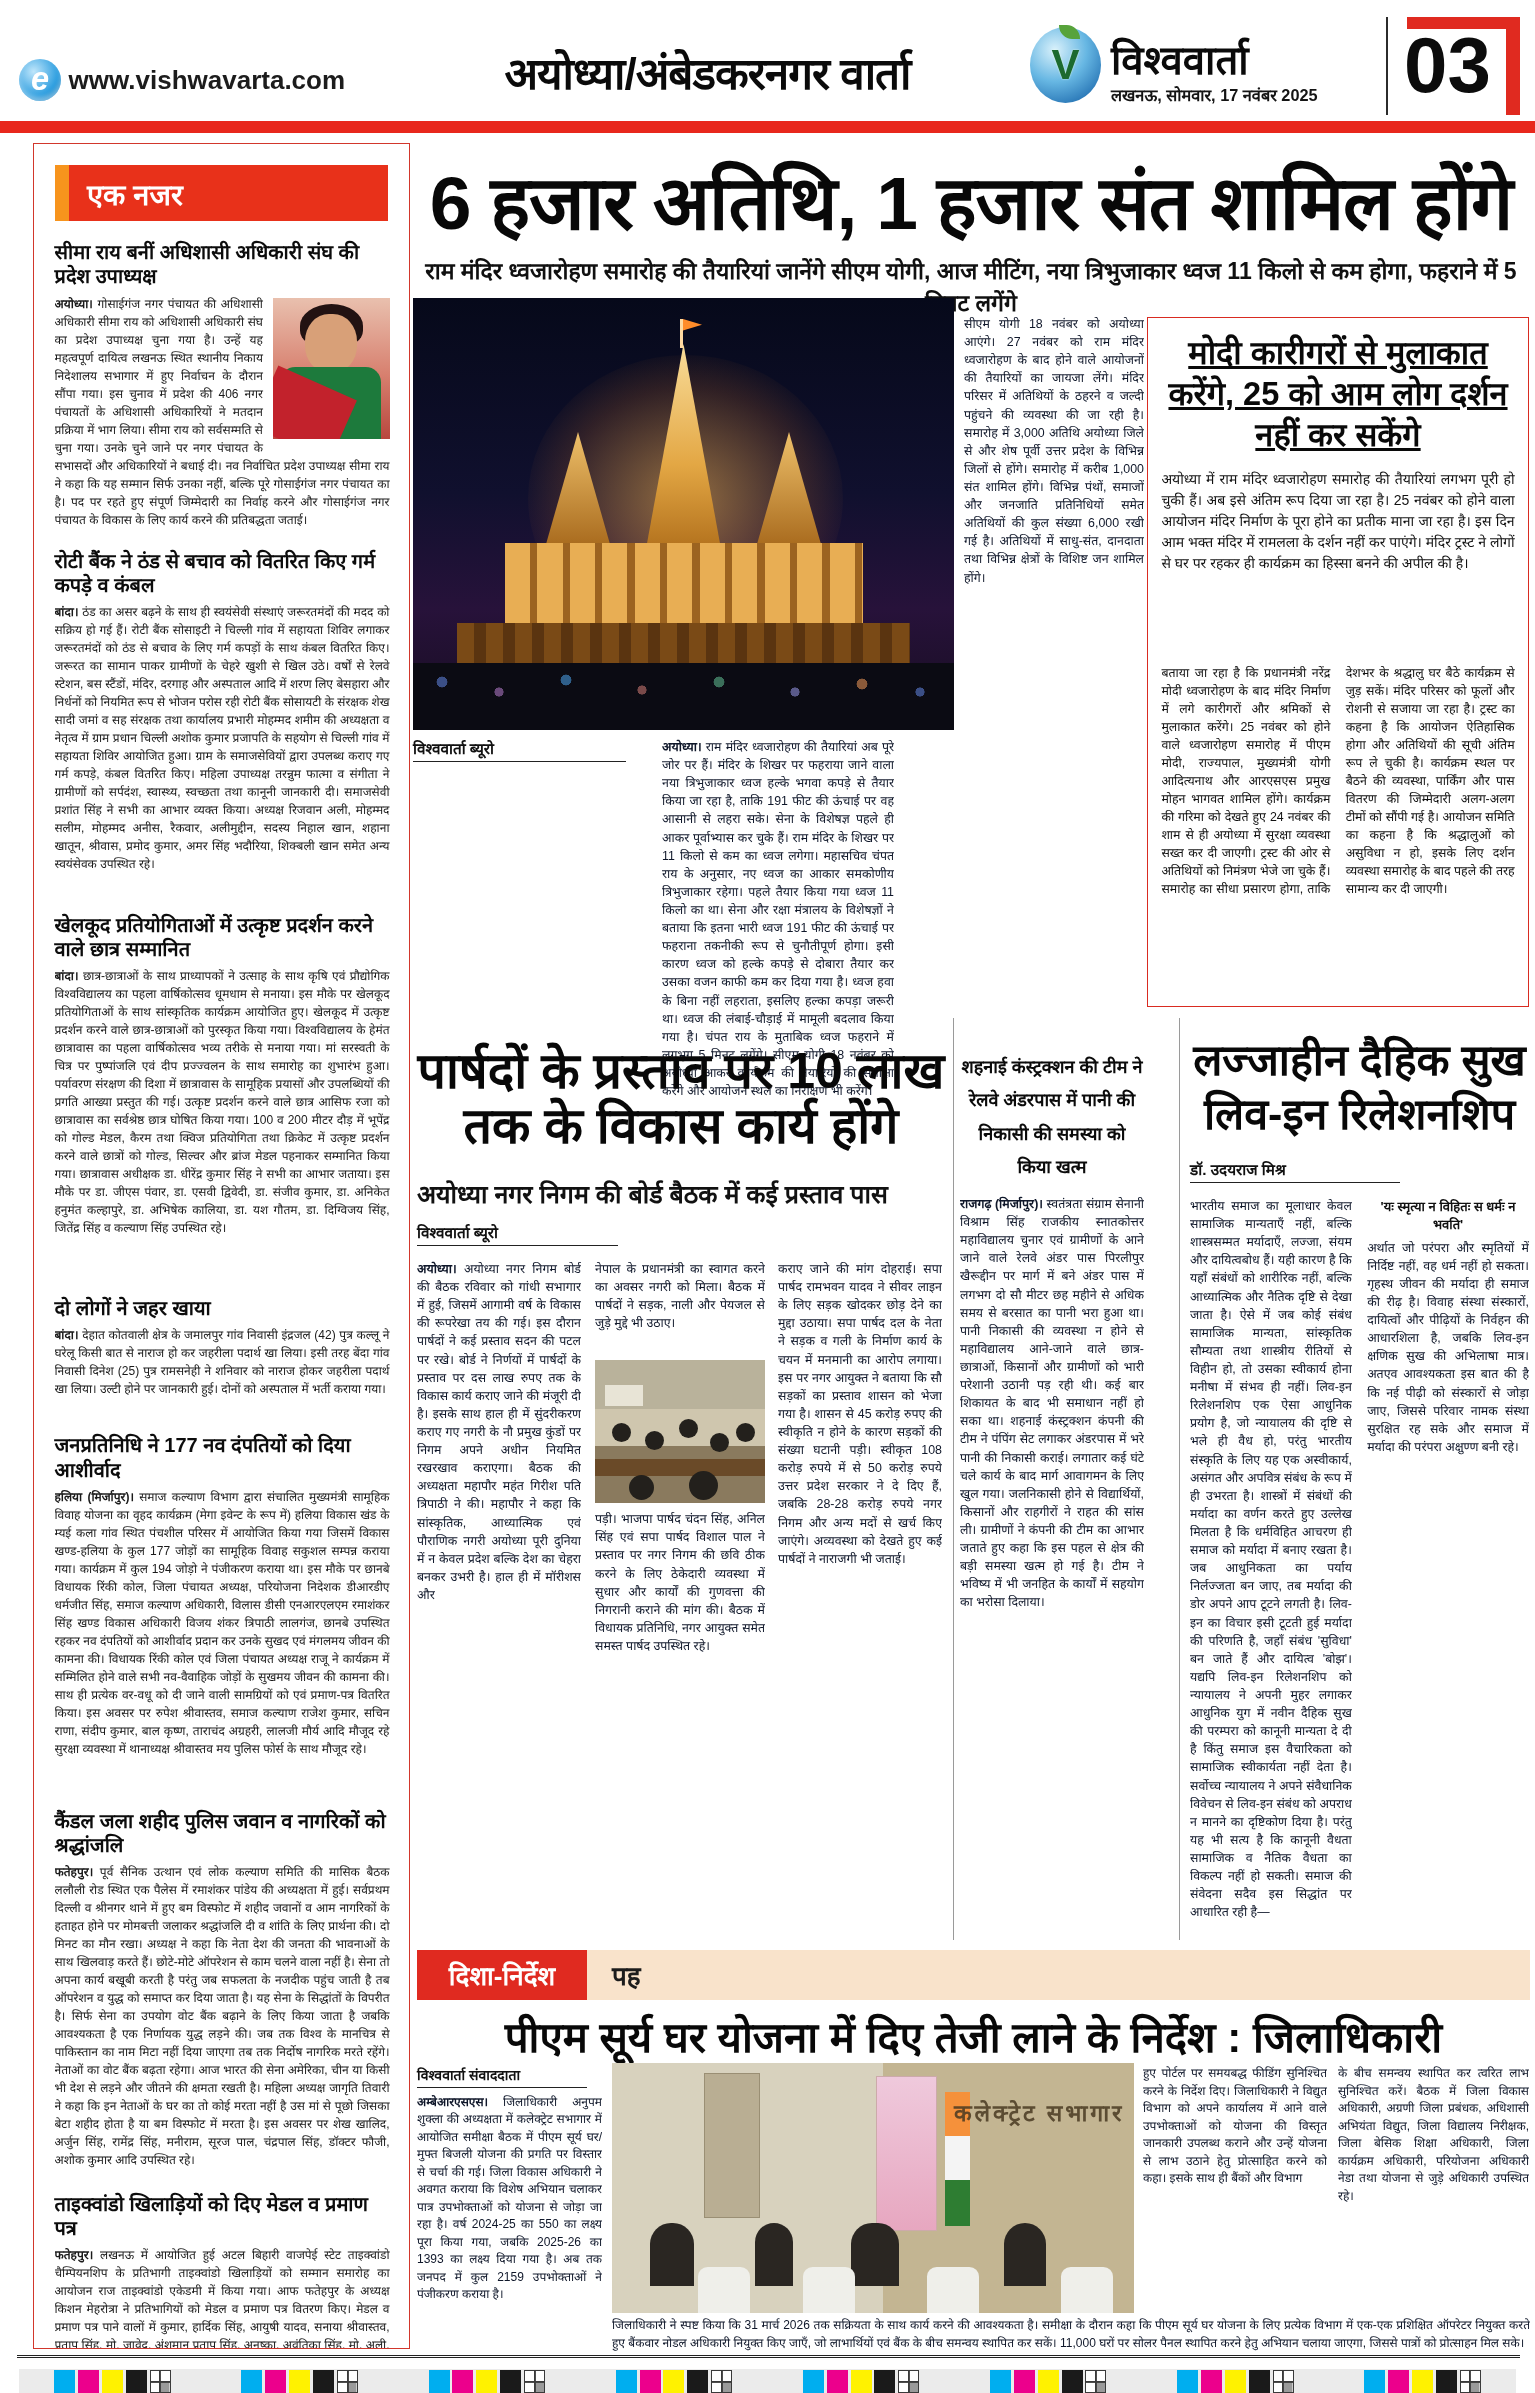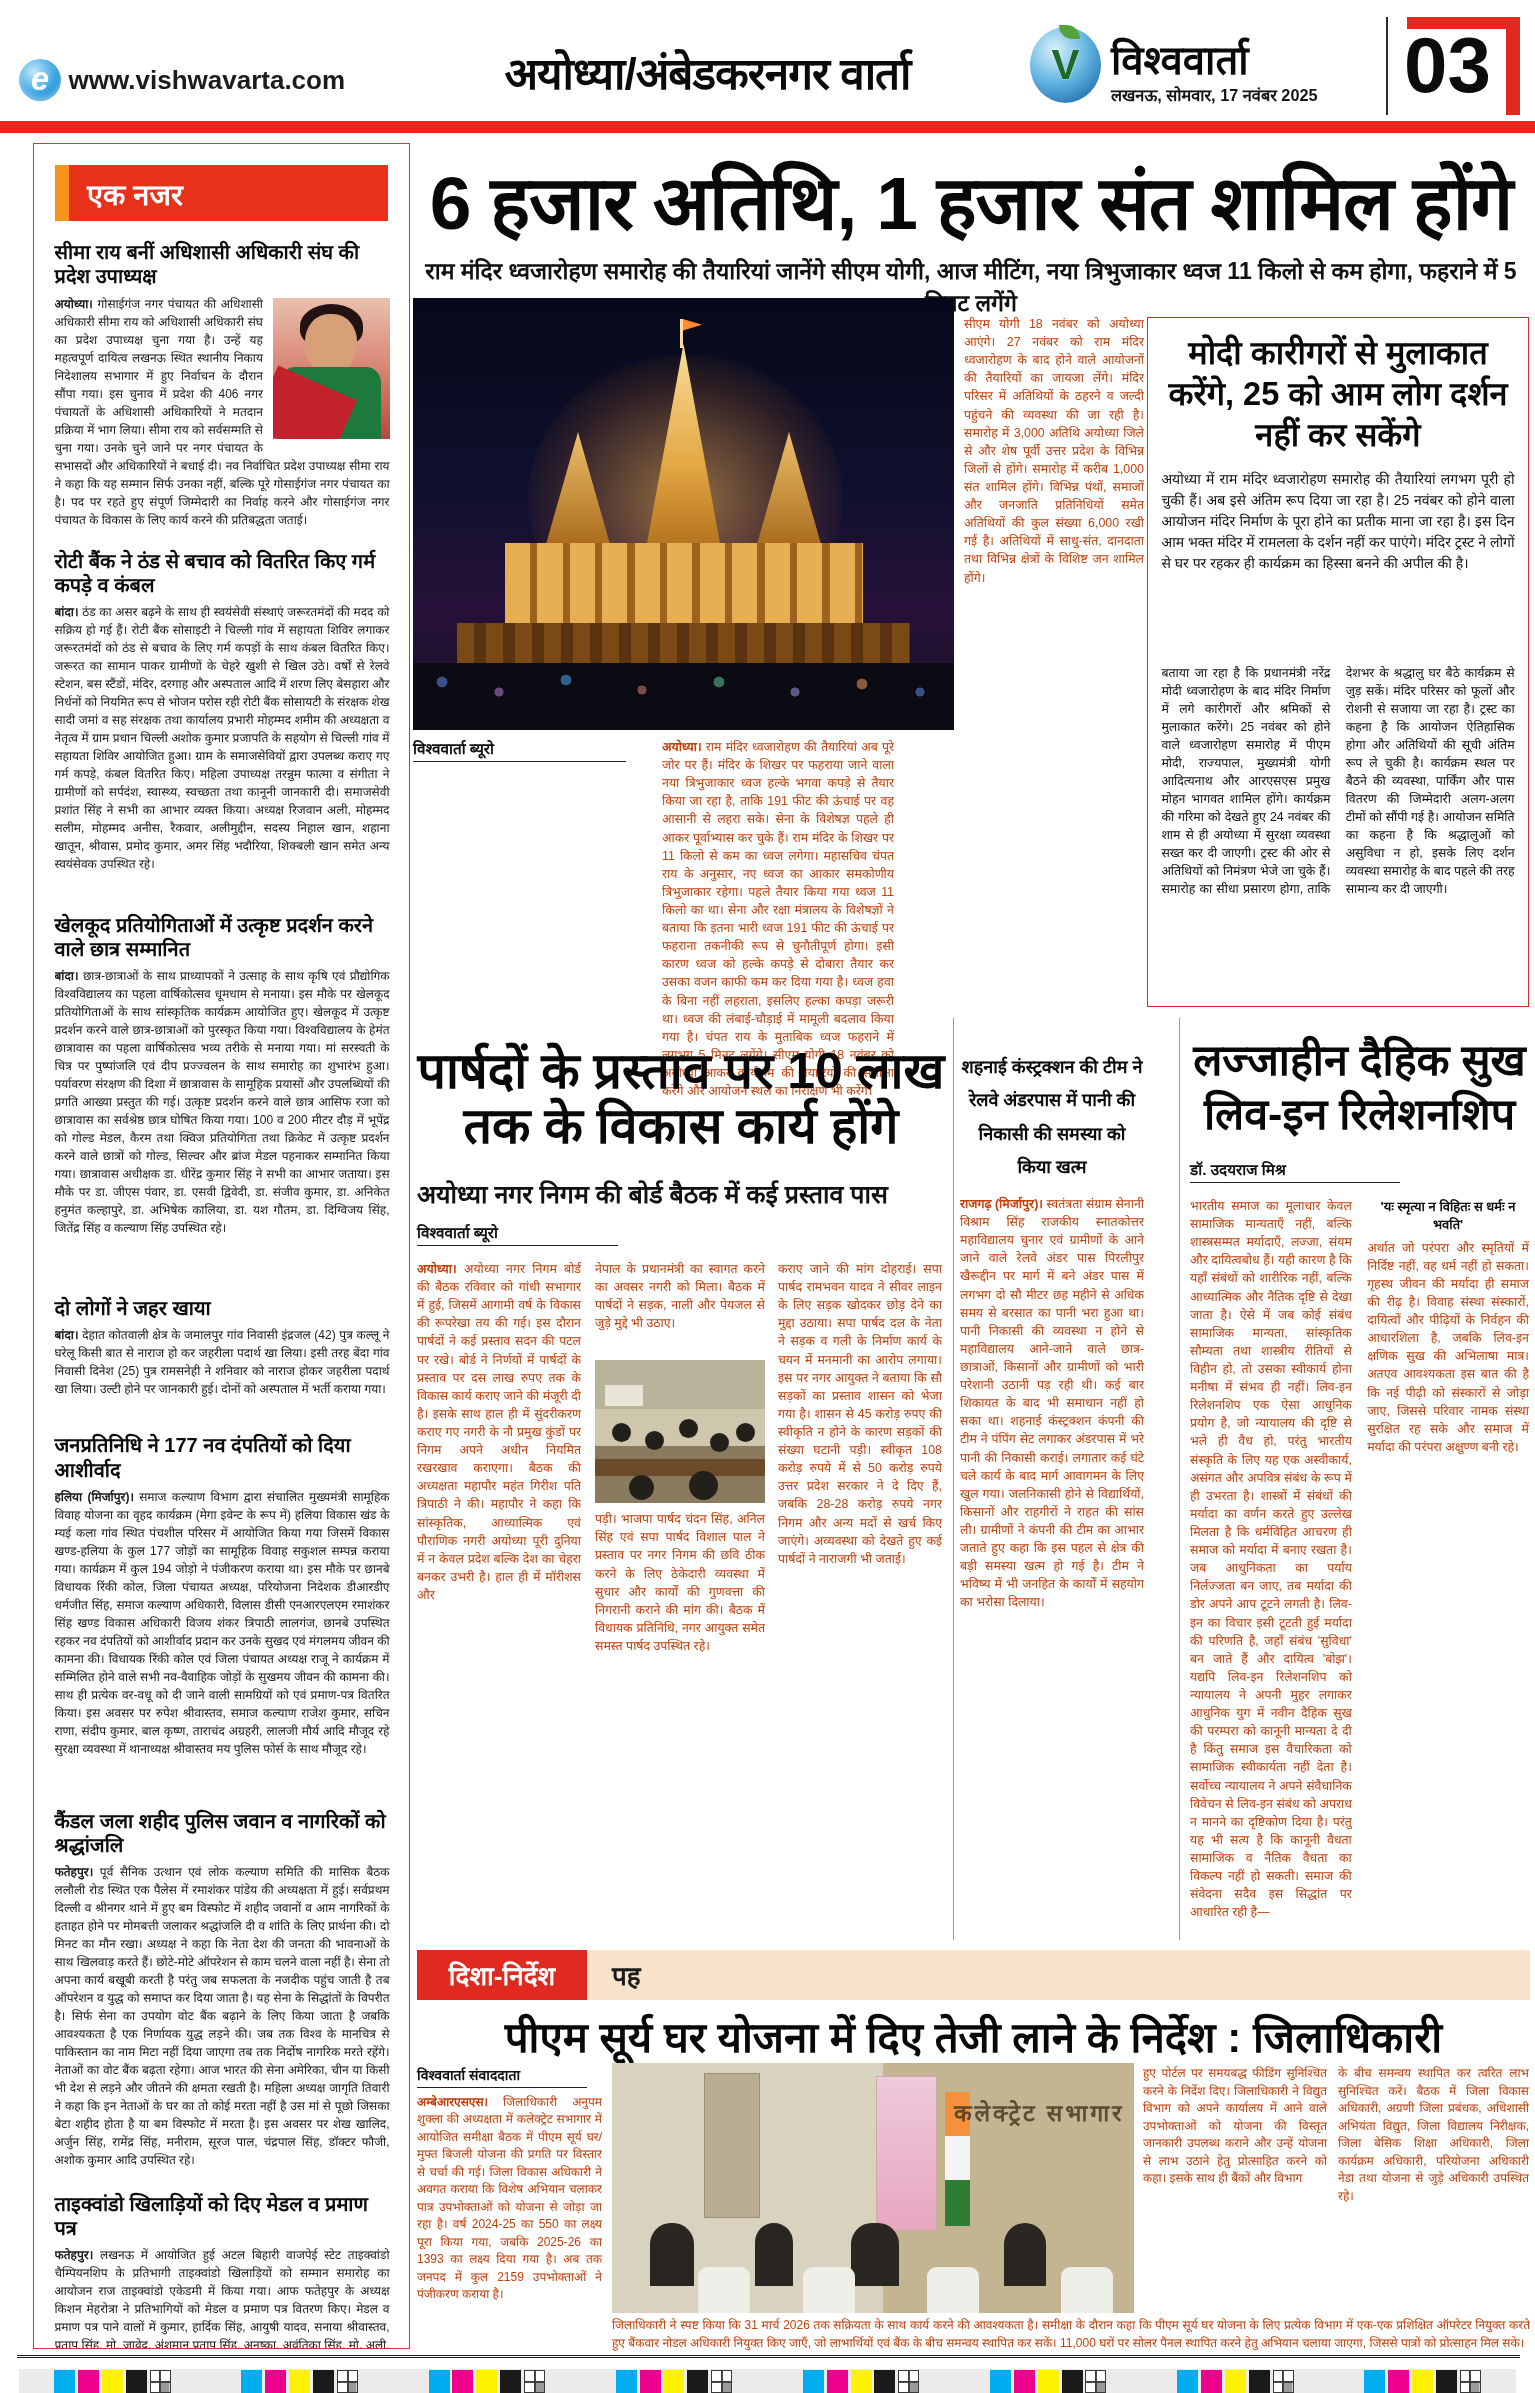--- a/index.html
+++ b/index.html
@@ -1,19 +1,19 @@
 <!DOCTYPE html>
 <html><head>
 <meta charset="utf-8">
 <style>
   html,body{margin:0;padding:0;background:#f2f2f2;}
   .page{position:relative;width:1535px;height:2394px;background:#ffffff;
         font-family:"Liberation Sans",sans-serif;color:#111;overflow:hidden;margin:0 auto;}
   .abs{position:absolute;}
-  .bt{font-size:12.4px;line-height:1.46;text-align:justify;color:#c2410c;overflow:hidden;}
+  .bt{font-size:12.4px;line-height:1.46;text-align:justify;color:#0f172a;overflow:hidden;}
   .dl{font-weight:700;}
   .byline{font-weight:700;font-size:15.3px;border-bottom:1.9px solid #222;padding-bottom:2.9px;margin-bottom:5.7px;width:92%;}
   .cols2{column-count:2;column-gap:15.3px;}
   .cols3{column-count:3;column-gap:17px;}
   
   .hdr-url{left:19px;top:59px;font-size:26px;font-weight:700;color:#1c1c1c;display:flex;align-items:center;gap:7.6px;}
   .e-icon{display:inline-block;width:42px;height:42px;border-radius:50%;
           background:radial-gradient(circle at 35% 30%,#bfe6fb,#2f9fe0 60%,#1070ad);
           color:#fff;font-weight:800;font-style:italic;font-size:32.5px;text-align:center;line-height:40px;
           box-shadow:inset 0 -3.8px 5.7px rgba(255,255,255,.4);}
@@ -69,21 +69,21 @@
                  radial-gradient(circle 5.7px at 153px 17px,#2f5f8a 90%,transparent),
                  radial-gradient(circle 4.8px at 229px 27px,#7a4a4a 90%,transparent),
                  radial-gradient(circle 5.7px at 306px 19px,#3b6f5a 90%,transparent),
                  radial-gradient(circle 4.8px at 382px 29px,#5a5a8a 90%,transparent),
                  radial-gradient(circle 5.7px at 449px 21px,#8a5a3a 90%,transparent),
                  radial-gradient(circle 4.8px at 507px 29px,#3b4f86 90%,transparent);}
   .lead-side{left:964px;top:315px;width:180px;height:411px;}
   .lead-cols{left:413px;top:738px;width:730px;height:270px;}
   
   .modi-box{left:1147px;top:317px;width:382px;height:690px;border:1.9px solid #d92b21;padding:11.5px 13.4px;box-sizing:border-box;}
-  .modi-h{font-size:32.5px;font-weight:800;text-align:center;line-height:1.25;margin:3.8px 0 13.4px;color:#090909;}
+  .modi-h{font-size:32.5px;font-weight:800;text-align:center;line-height:1.25;margin:3.8px 0 13.4px;color:#090909;text-decoration:underline;}
   .modi-b1{font-size:14px;line-height:1.5;text-align:justify;overflow:hidden;height:187px;}
   .modi-b2{margin-top:9.6px;font-size:12.4px;line-height:1.45;text-align:justify;height:382px;overflow:hidden;}
   
   .sep{background:#9a9a9a;width:1px;}
   .par-h{left:417px;top:1044px;width:528px;text-align:center;font-size:50px;font-weight:900;line-height:1.1;color:#080808;}
   .par-sub{left:417px;top:1176px;width:528px;font-size:25px;font-weight:700;}
   .par-byline{left:417px;top:1222px;width:201px;}
   .parcol{top:1260px;height:681px;}
   .meetphoto{width:100%;height:143px;margin:7.6px 0;position:relative;overflow:hidden;
              background:linear-gradient(180deg,#b9b29b 0 34%,#cfc6ae 34% 60%,#8a7a5e 60% 100%);}

